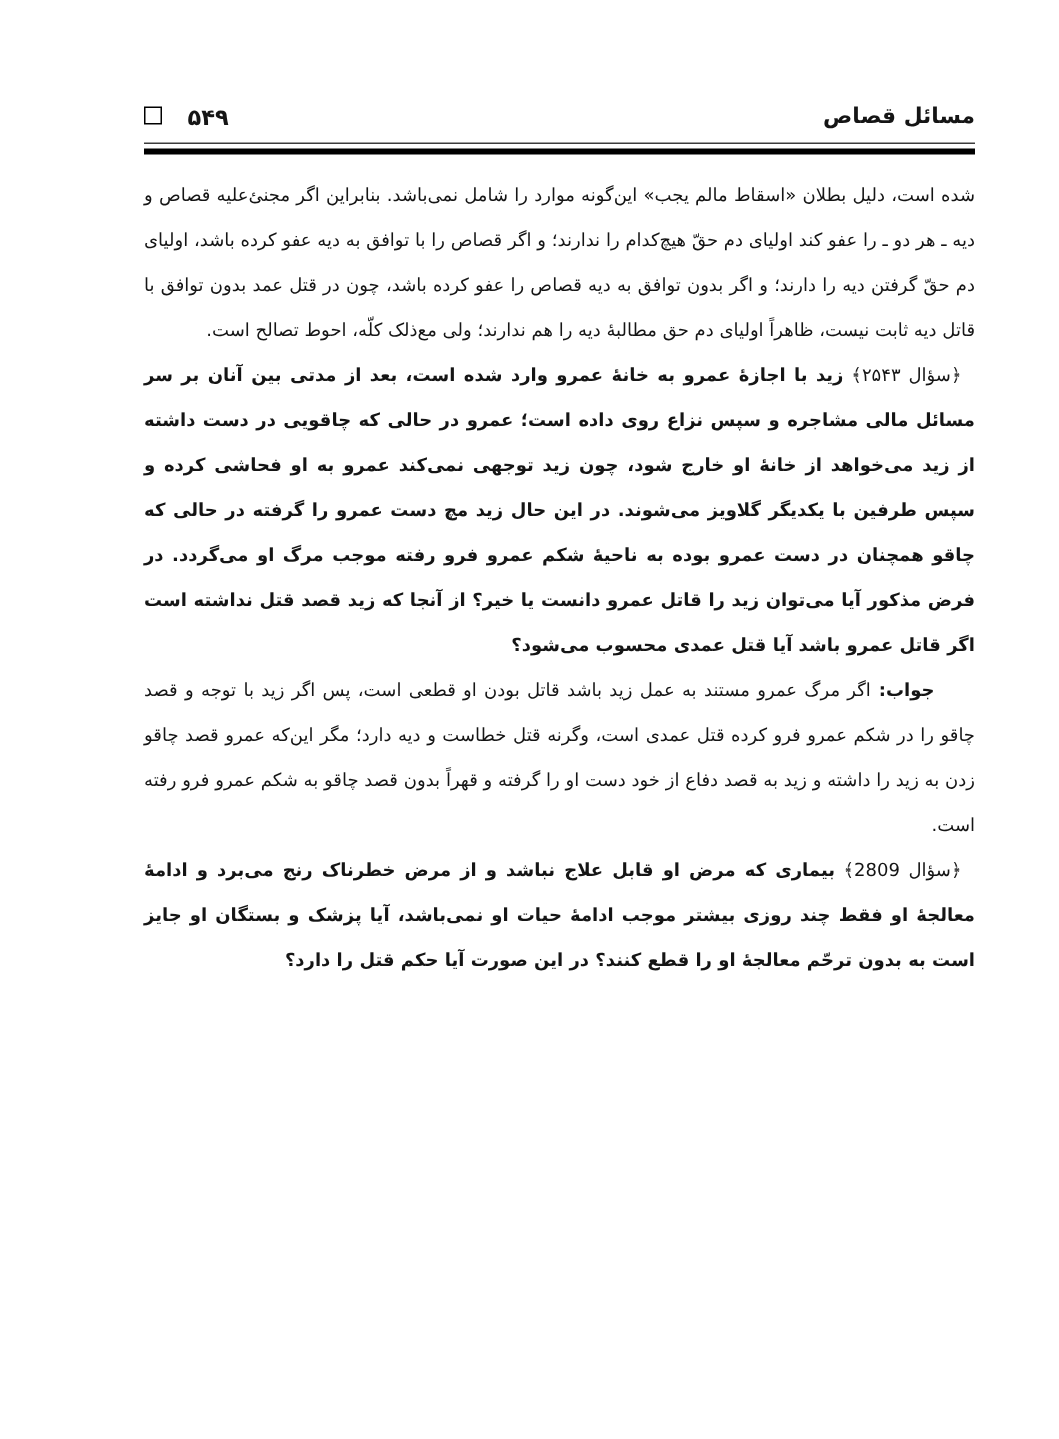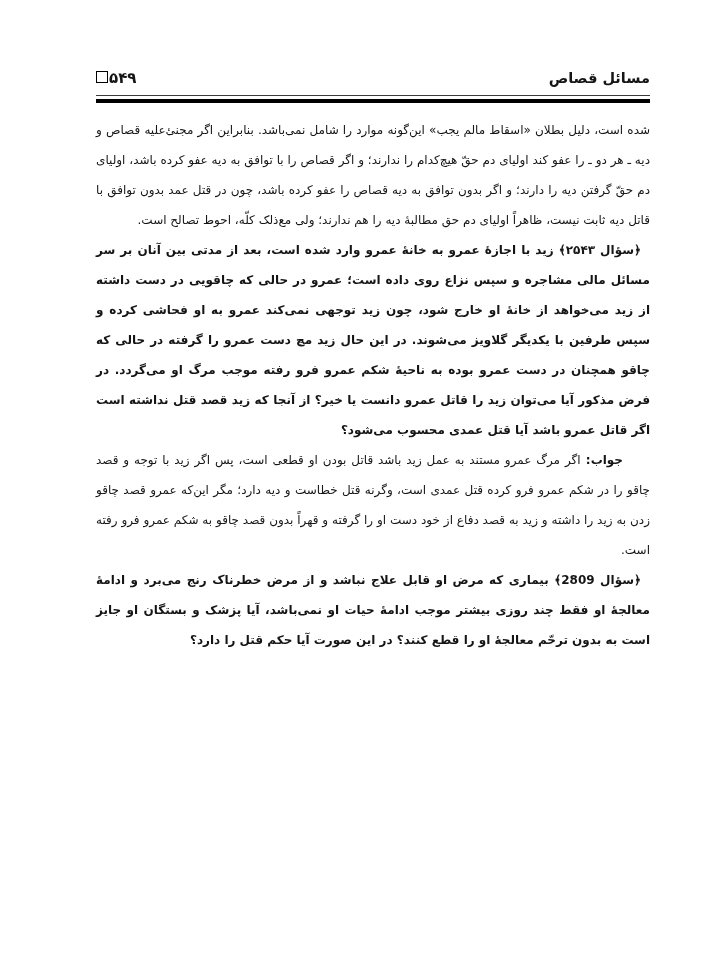--- a/index.html
+++ b/index.html
@@ -28,21 +28,21 @@
     line-height: 20px;
     padding-bottom: 7px;
   }
   .section-title {
     font-weight: 700;
     letter-spacing: 0;
   }
   .page-number-group {
     display: flex;
     align-items: center;
-    gap: 1px;
+    gap: 17px;
     font-weight: 700;
     font-size: 15px;
   }
   .square-icon {
     display: inline-block;
     width: 10px;
     height: 10px;
     border: 1.7px solid #000;
     background: transparent;
     transform: translateY(-1px);
@@ -71,21 +71,21 @@
   }
   p.q {
     font-weight: 700;
     text-indent: 9px;
   }
   p.a {
     font-weight: 400;
     text-indent: 27px;
   }
   .a-label { font-weight: 700; }
-  .q-marker { font-weight: 700; margin-top: 15px; }
+  .q-marker { font-weight: 400; margin-top: 15px; }
   .q-marker::after, .a-label::after { content: " "; }
 </style>
 </head>
 <body>
 
 <div class="page">
 
   <header class="page-header">
     <div class="section-title">مسائل قصاص</div>
     <div class="page-number-group">

